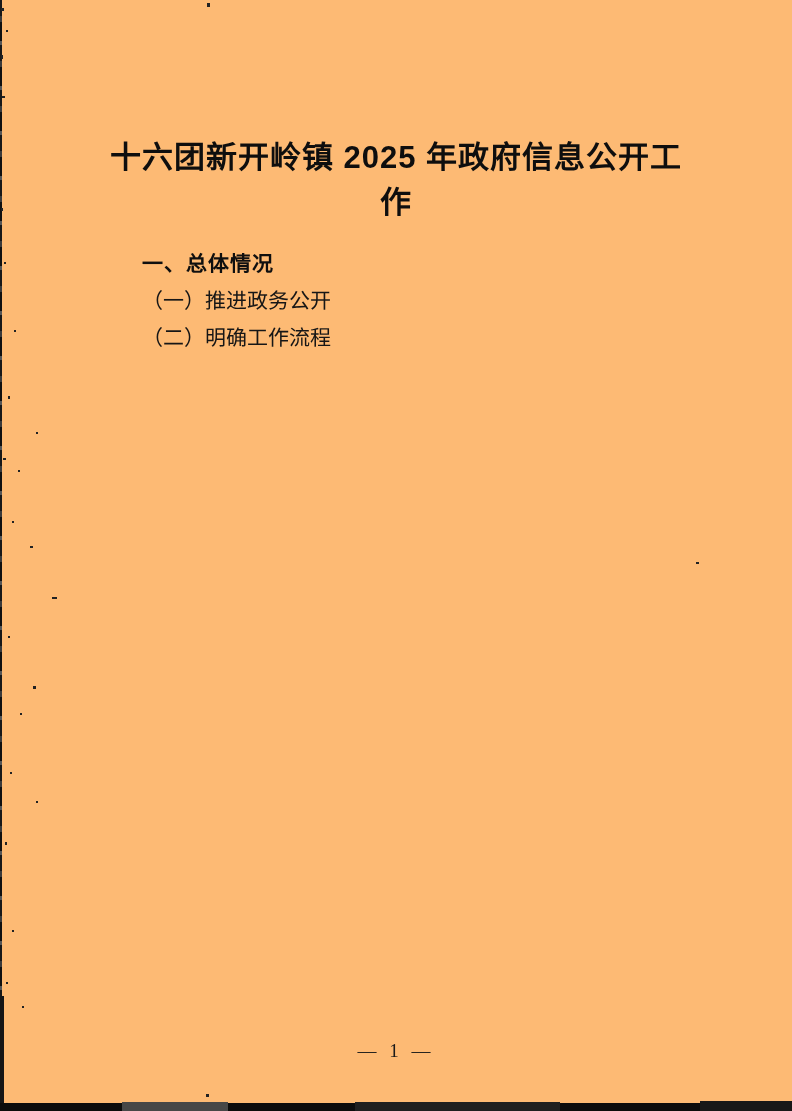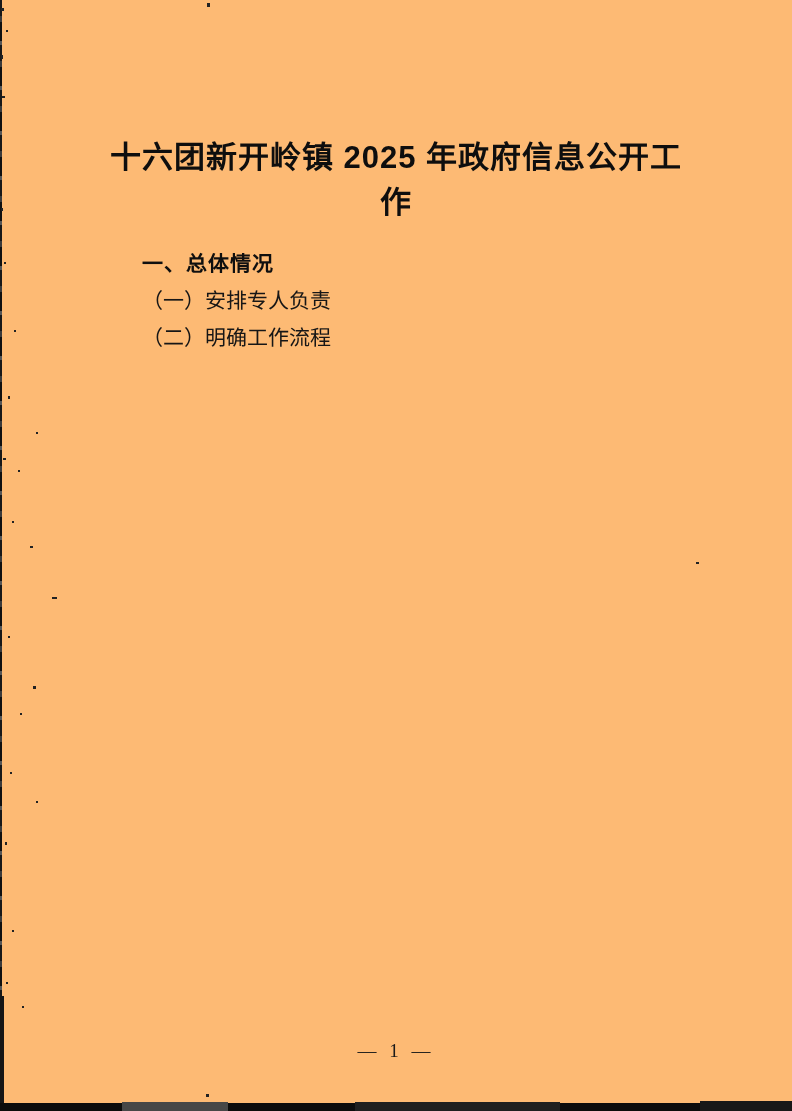--- a/index.html
+++ b/index.html
@@ -162,19 +162,19 @@
   <div class="speck" style="left:6px;top:982px;width:2px;height:2px"></div>
   <div class="speck" style="left:22px;top:1006px;width:2px;height:2px"></div>
   <div class="speck" style="left:206px;top:1094px;width:3px;height:3px"></div>
 
   <h1 class="doc-title">
     <span>十六团新开岭镇 2025 年政府信息公开工作</span>
   </h1>
 
   <div class="doc-body">
     <h2>一、总体情况</h2>
-    <h3>（一）安排专人负责</h3>
+    <h3>（一）推进政务公开</h3>
     <h3>（二）明确工作流程</h3>
   </div>
 
   <div class="page-footer">— 1 —</div>
 
 </div>
 
 </body></html>

